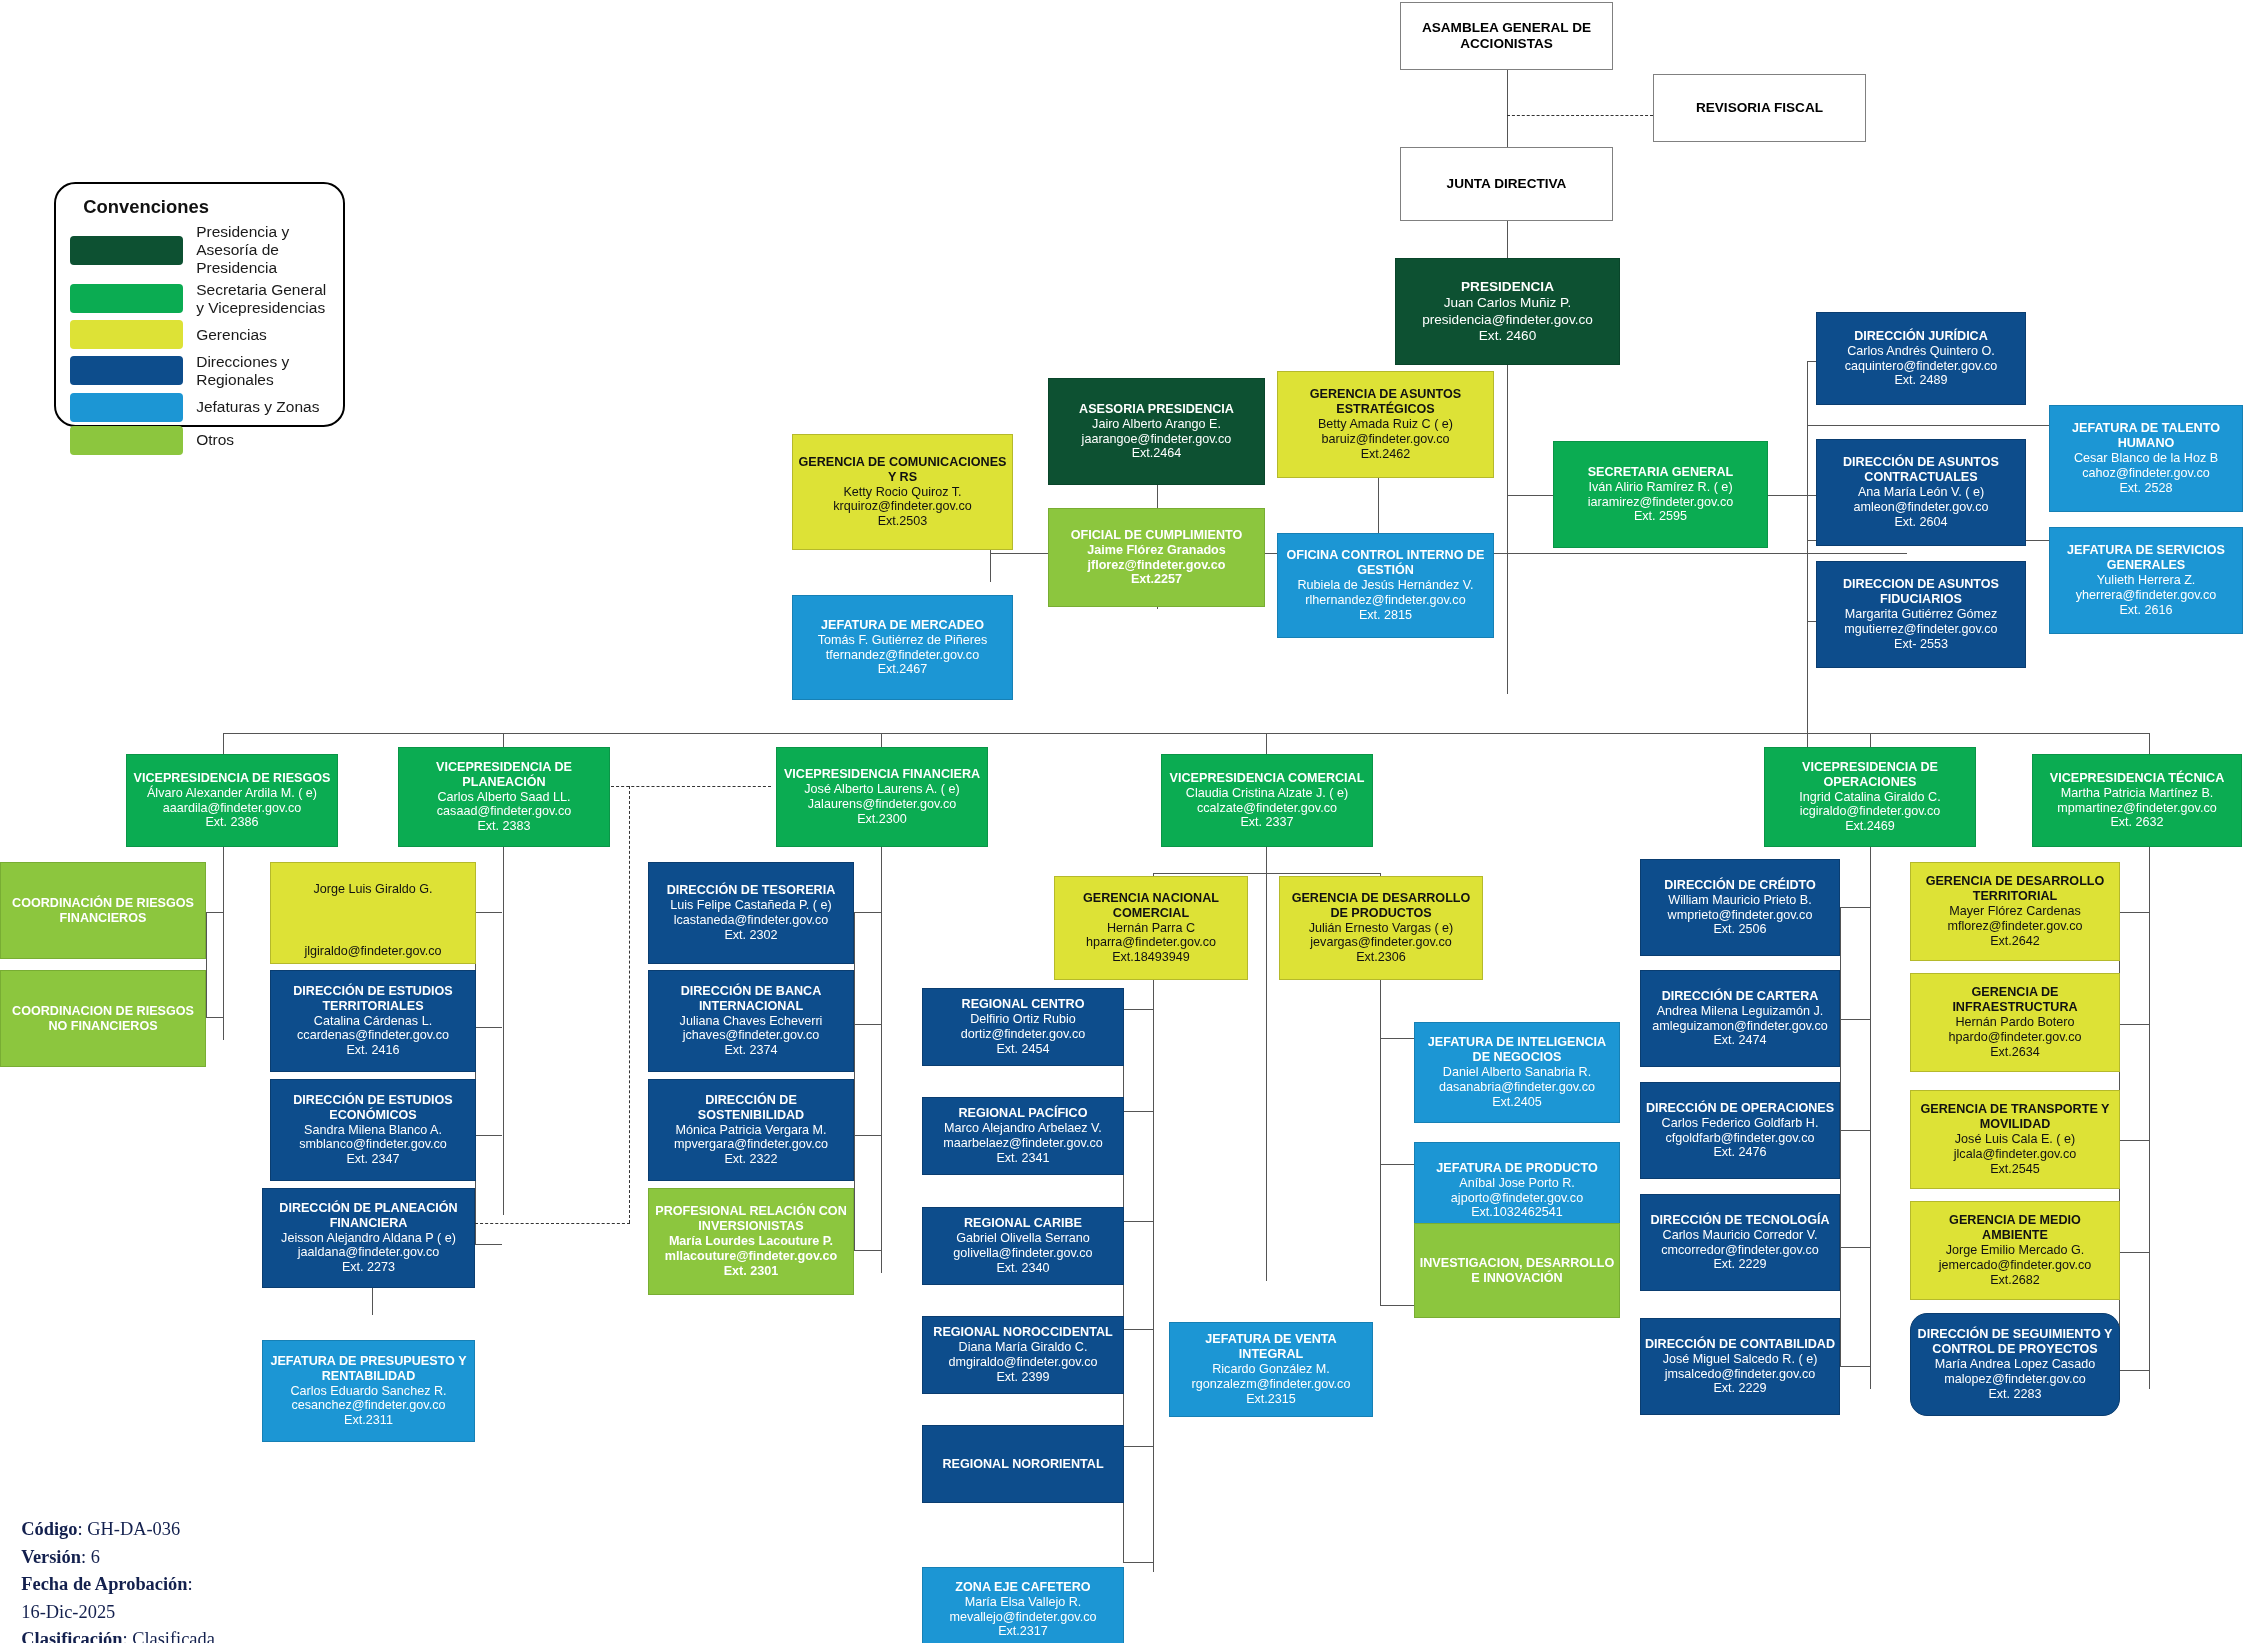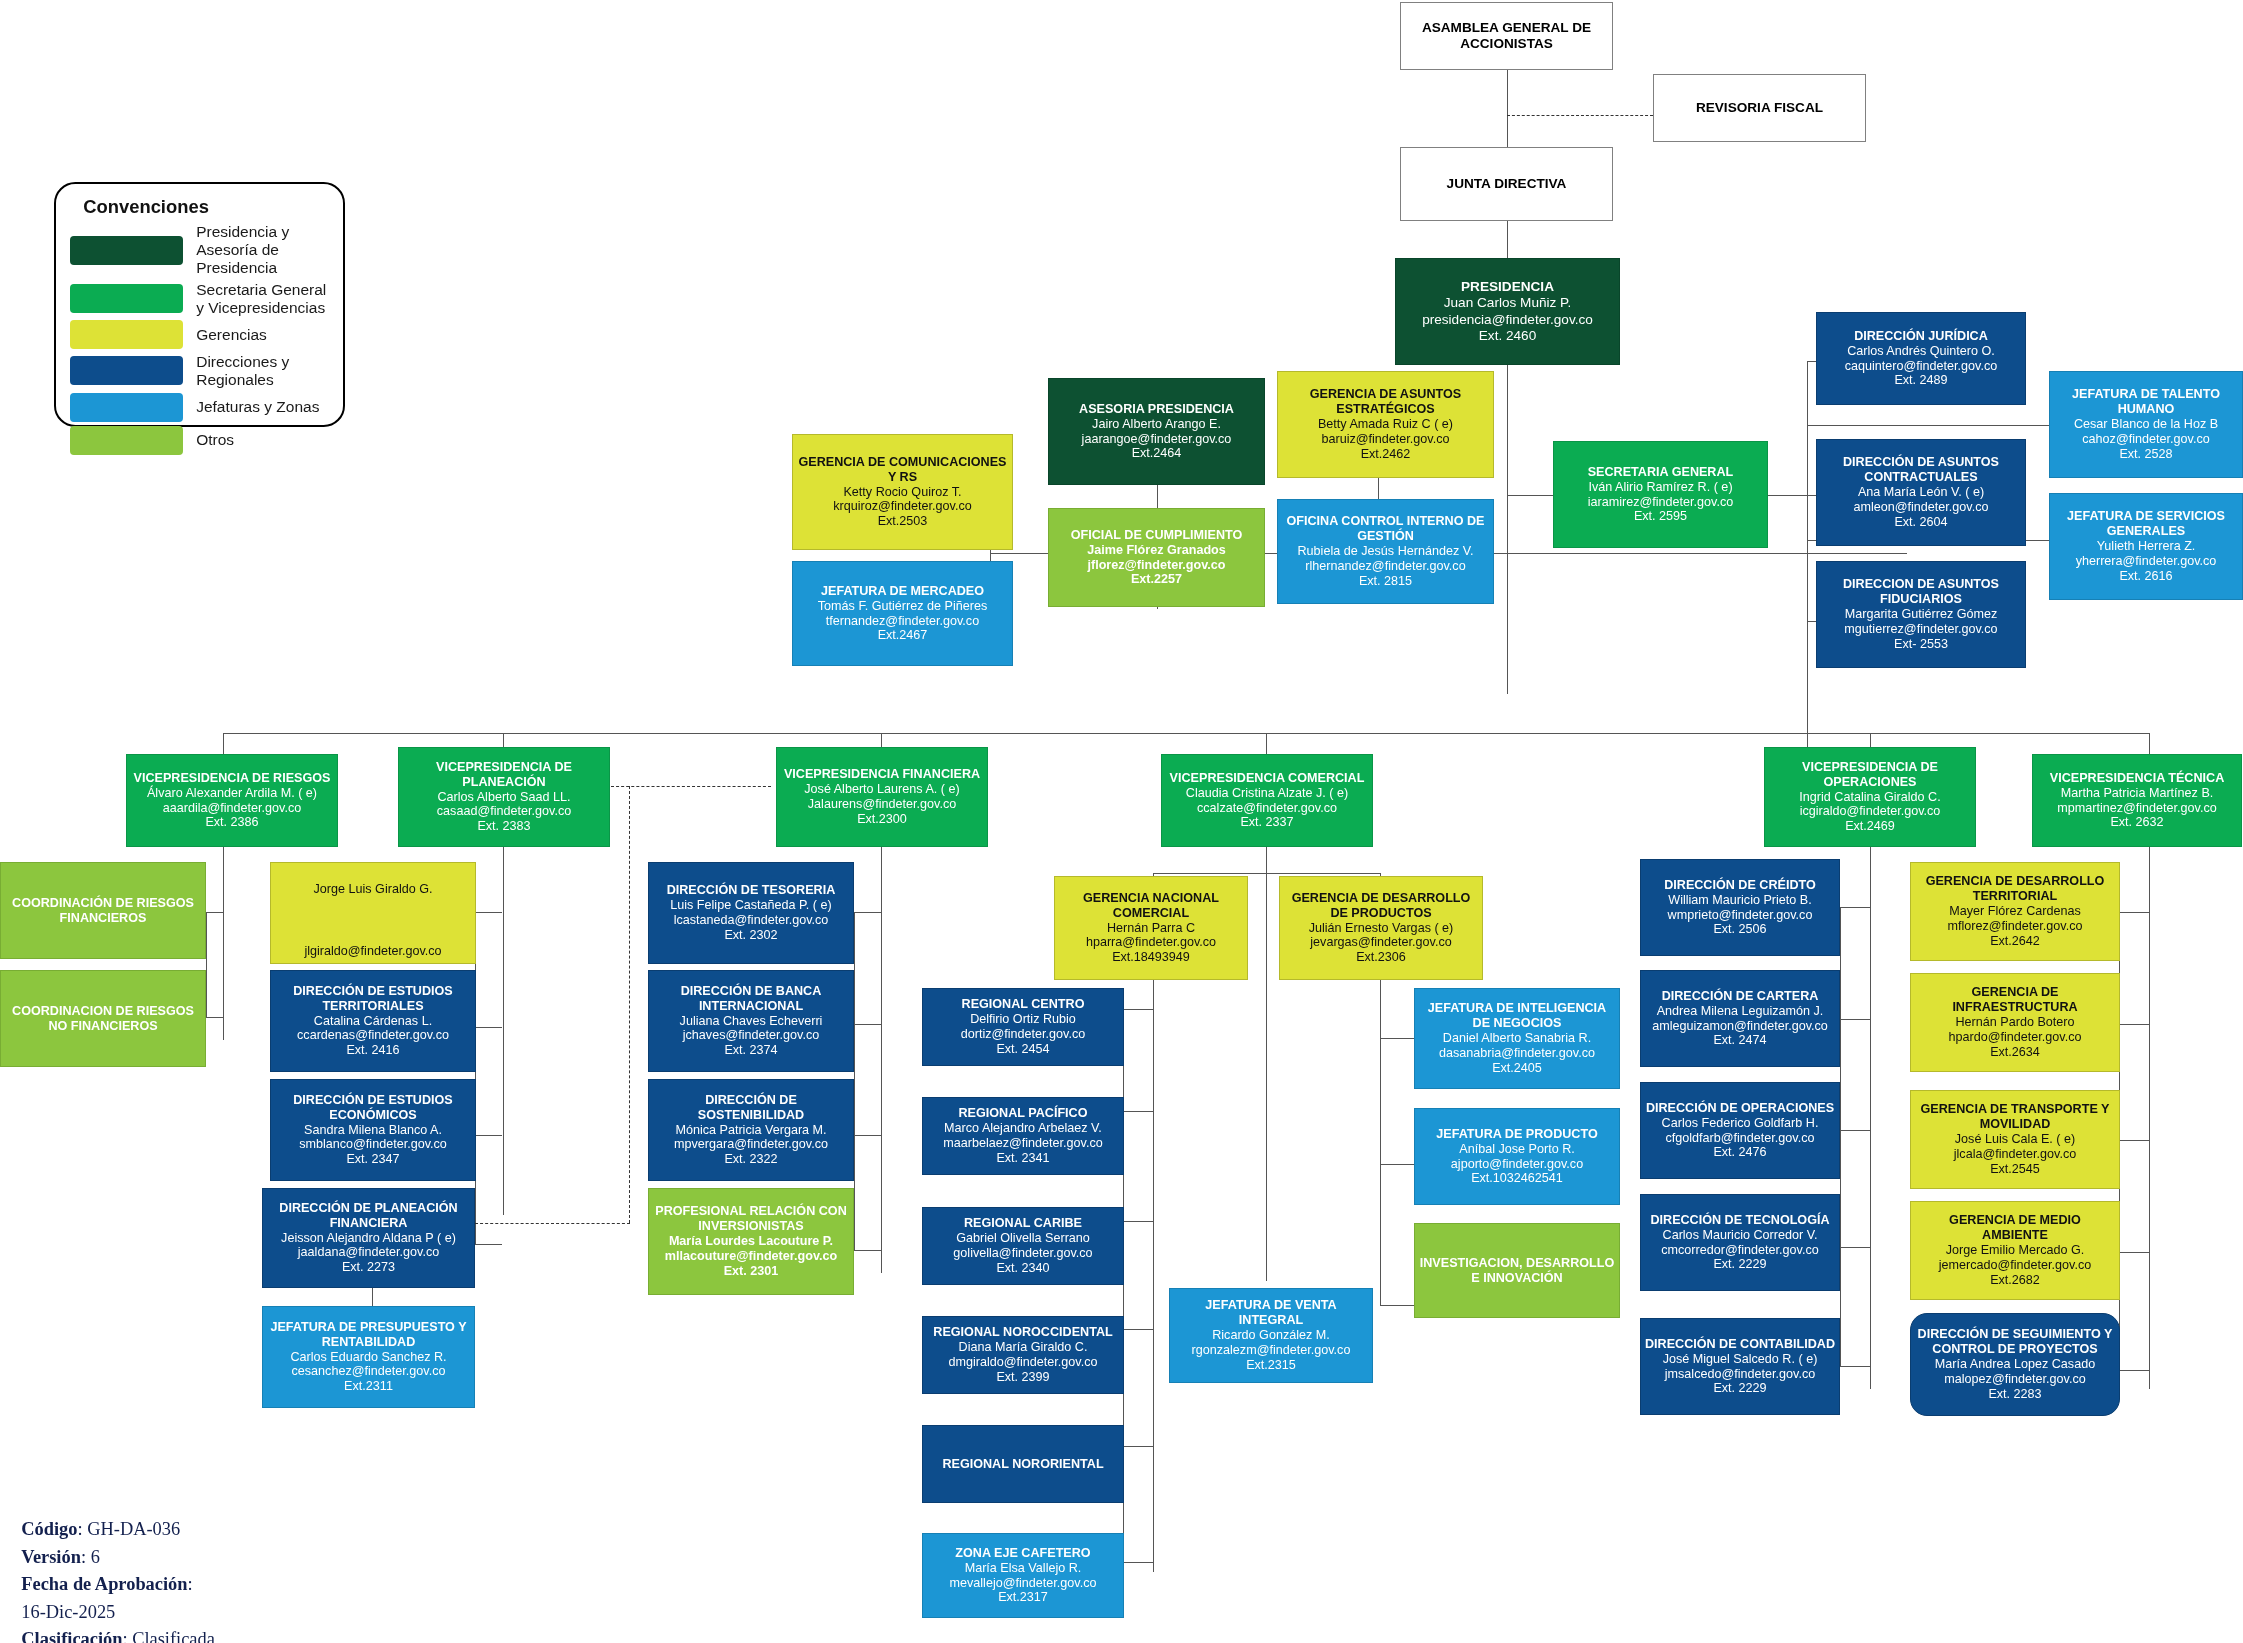--- a/index.html
+++ b/index.html
@@ -10,21 +10,21 @@
        display:flex;flex-direction:column;align-items:center;justify-content:center;
        text-align:center;line-height:1.18;padding:2.9px 3.9px;overflow:hidden;}
   .box .ttl{font-weight:bold;}
   .box .ln{display:block;}
 
   
   .c-dark   {background:#0d5132;color:#ffffff;border-color:#09452a;}
   .c-green  {background:#0bac52;color:#ffffff;border-color:#0a9547;}
   .c-yellow {background:#dde236;color:#111111;border-color:#b5b92b;}
   .c-blue   {background:#0d4d8c;color:#ffffff;border-color:#0a3d70;}
-  .c-lblue  {background:#1c96d4;color:#ffffff;border-color:#1680b5;}
+  .c-lblue  {background:#1c96d4;color:#ffffff;border-color:#1680b5;margin-top:34px;}
   .c-lgreen {background:#8cc63e;color:#ffffff;border-color:#78ad33;}
   .c-white  {background:#ffffff;color:#000000;border-color:#808080;}
   .c-white .ttl{color:#000;}
 
   
   .ln-h{position:absolute;height:0;border-top:1px solid #555;}
   .ln-v{position:absolute;width:0;border-left:1px solid #555;}
   .ln-h.dash{border-top:1.9px dashed #333;}
   .ln-v.dash{border-left:1.9px dashed #333;}
 

